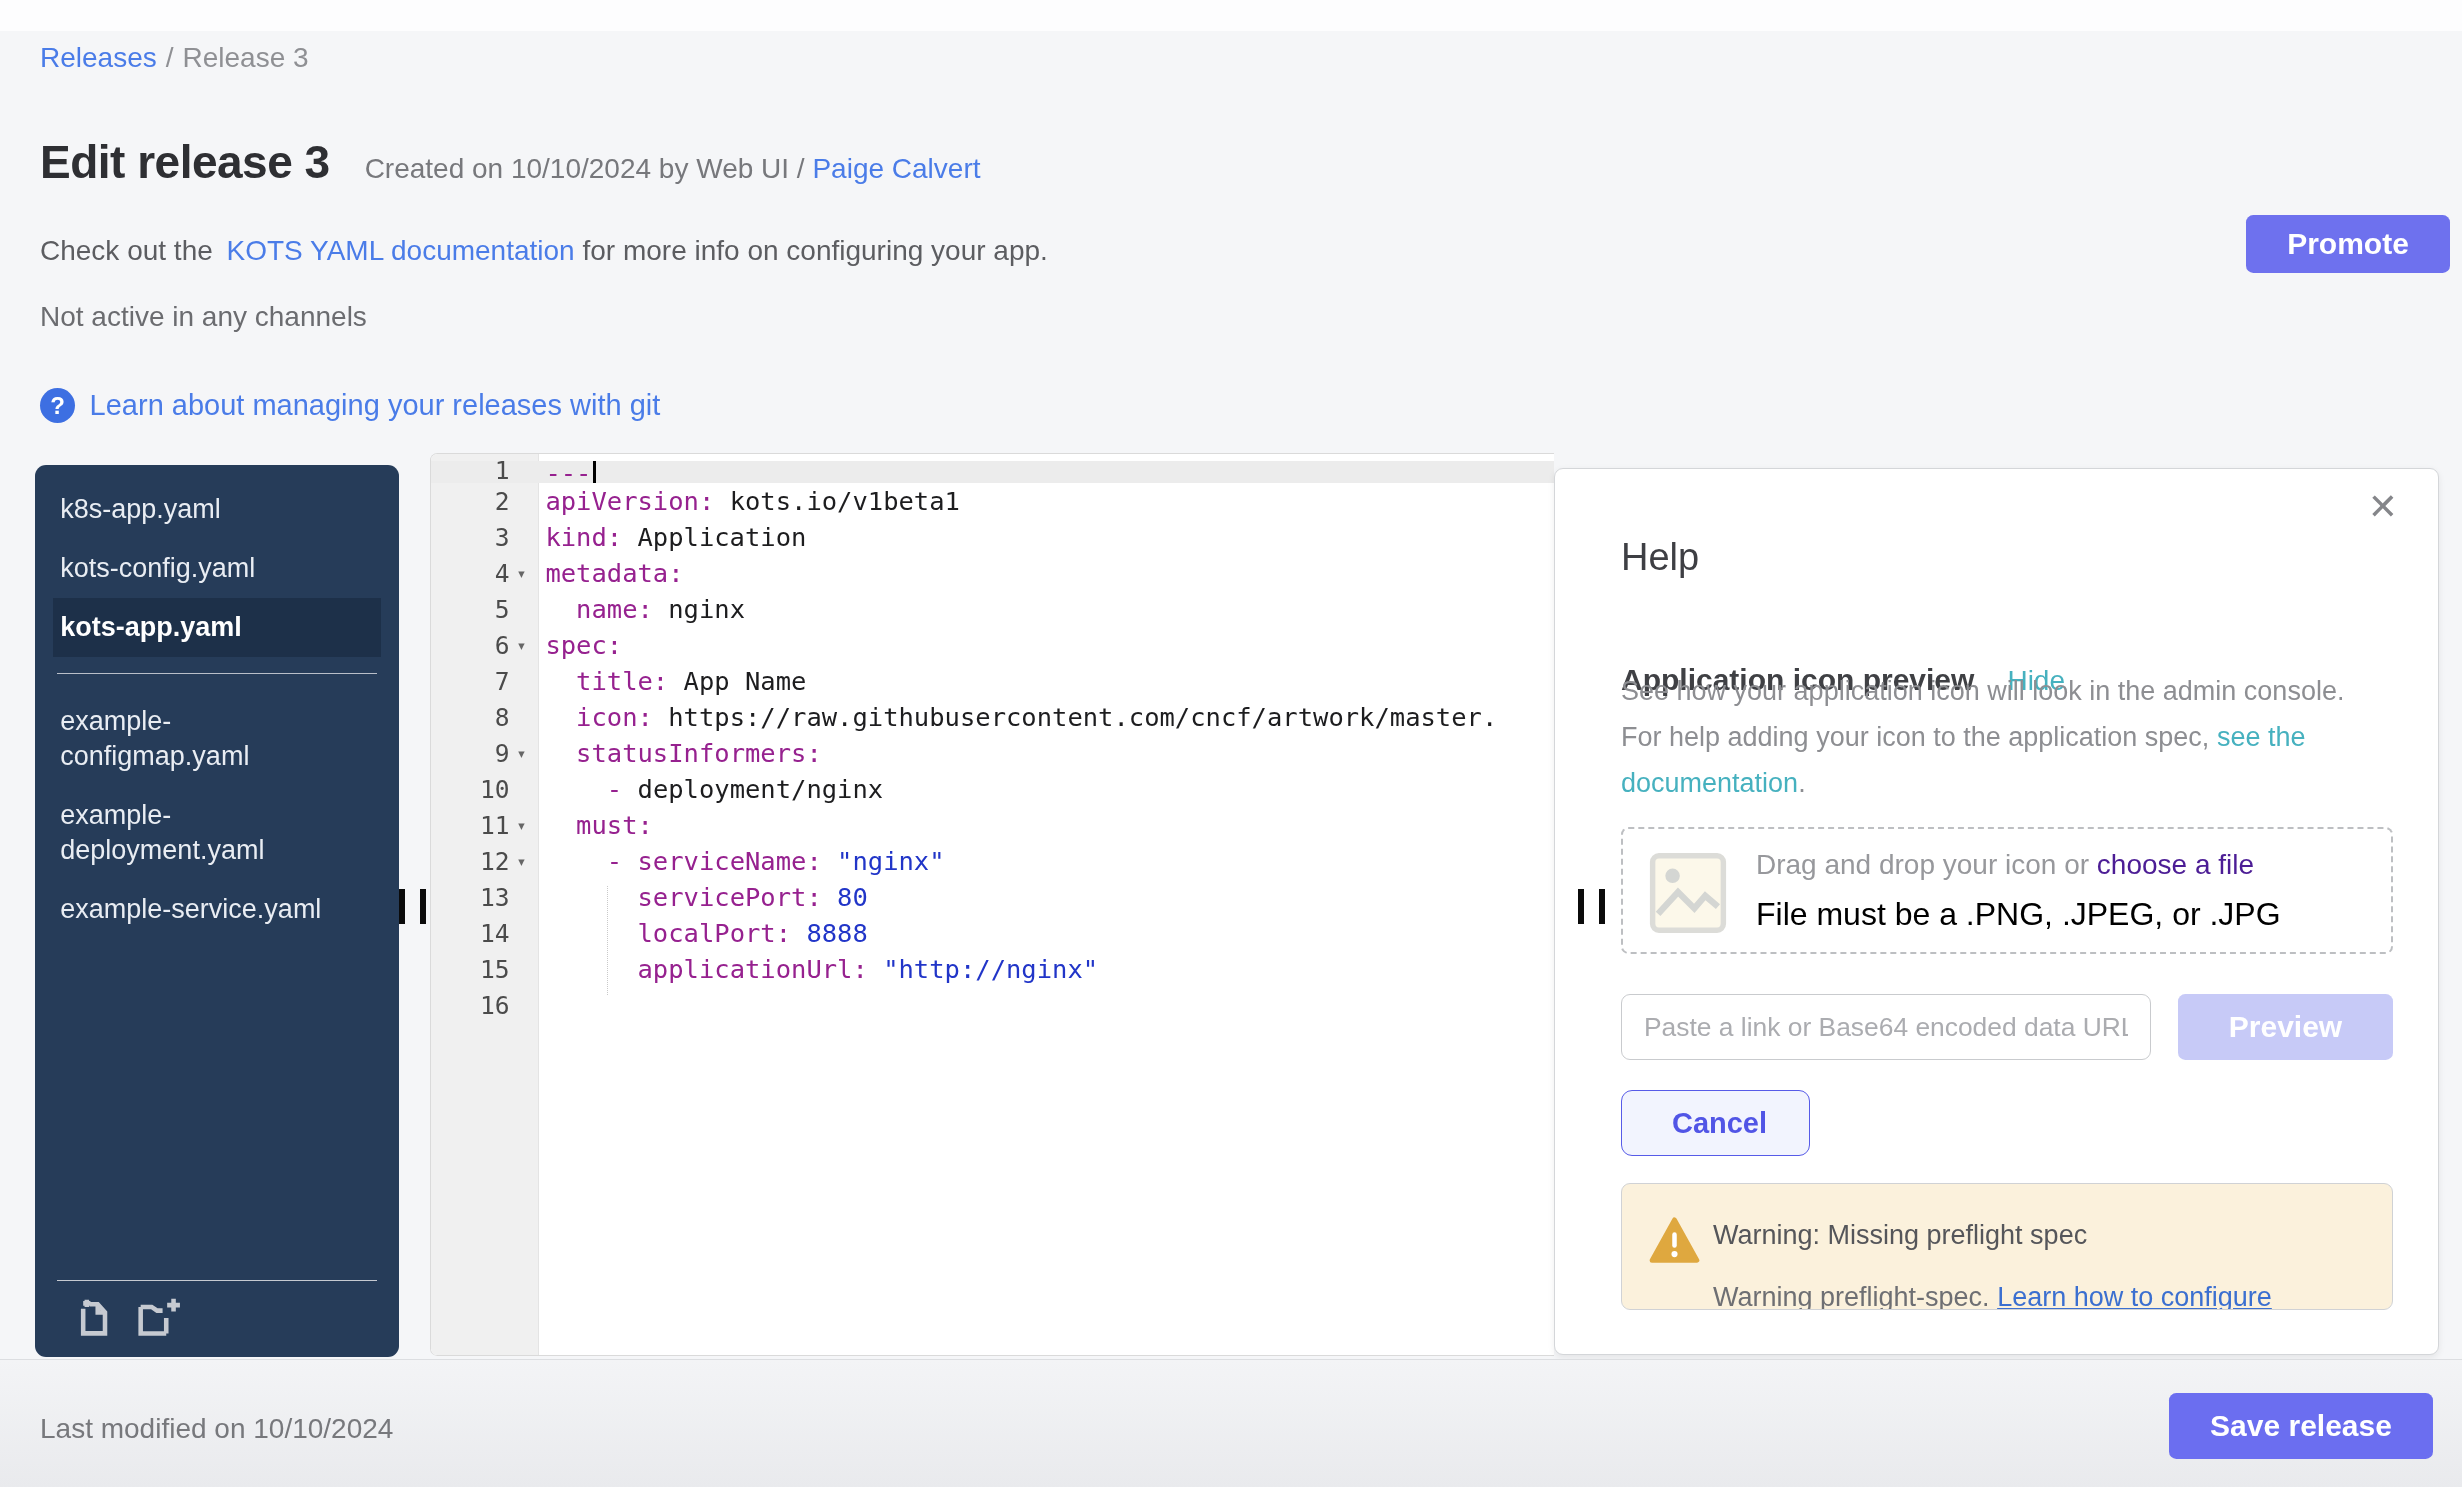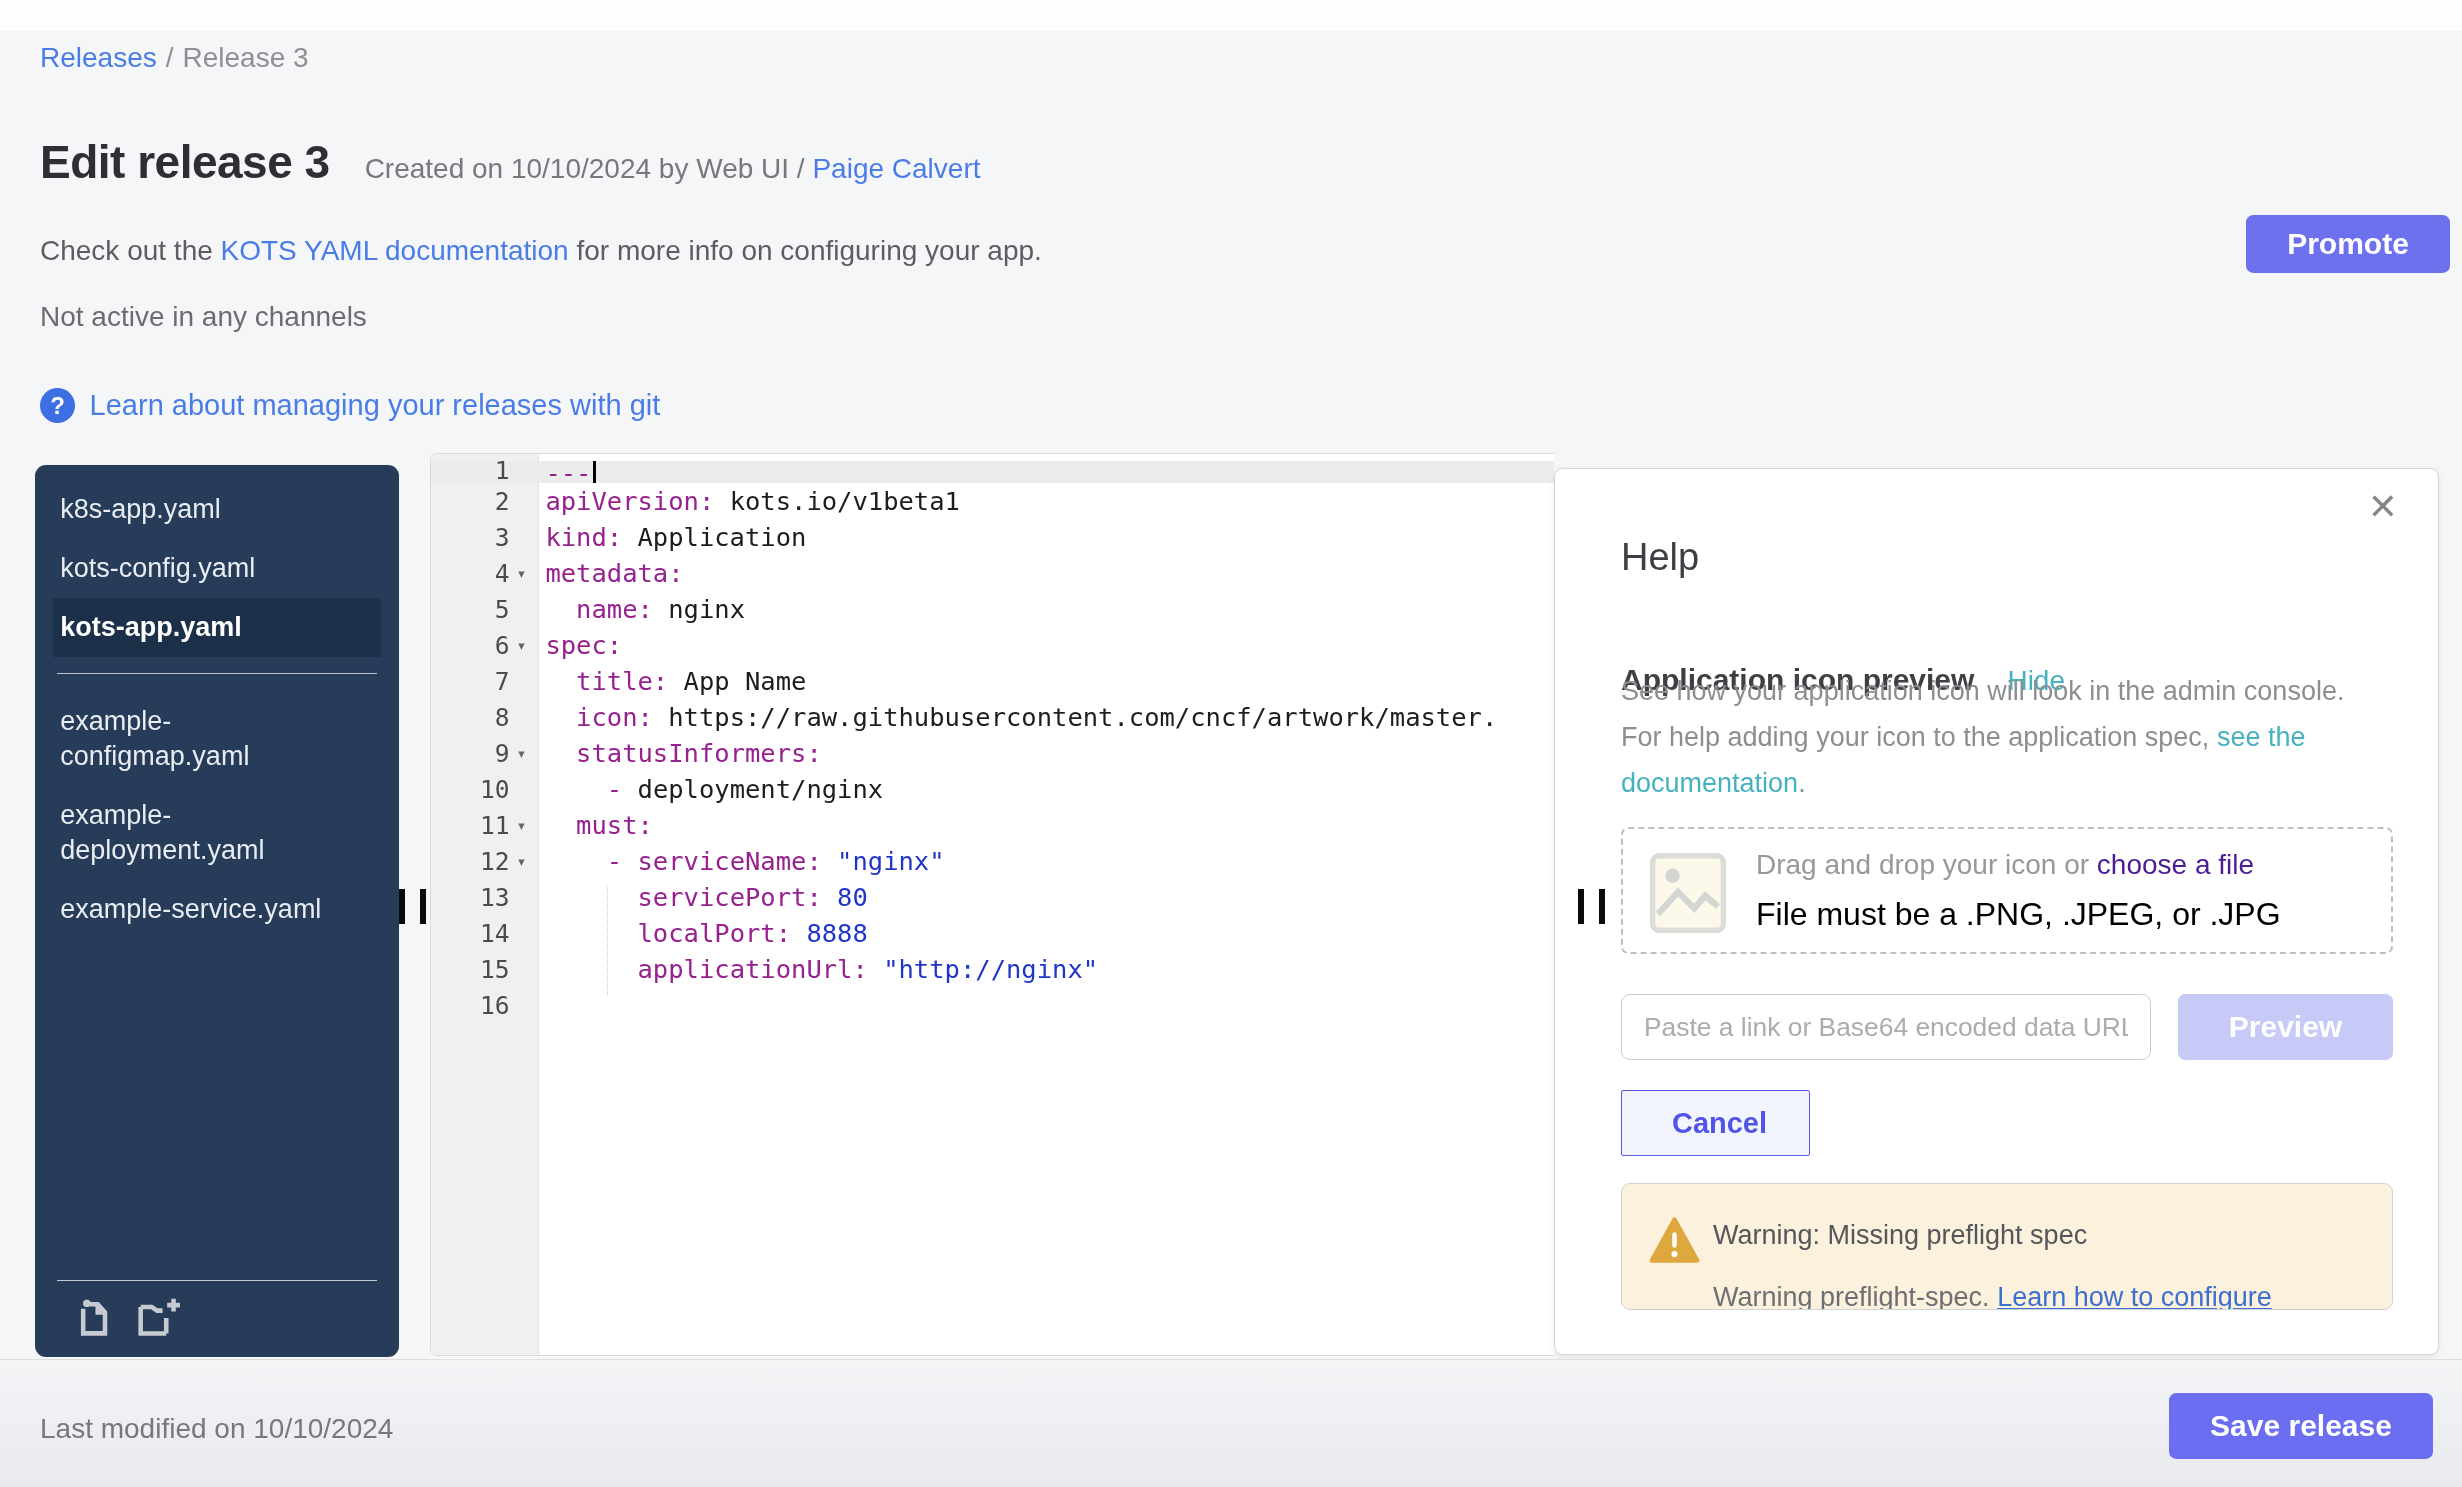--- a/index.html
+++ b/index.html
@@ -10,21 +10,21 @@
 
   
   .breadcrumb { position:absolute; left:40px; top:42px; font-size:28px; color:#8f9094; }
   .breadcrumb a { color:#4a7ce8; text-decoration:none; cursor:pointer; }
   .bc-sep { margin:0 9px; color:#8f9094; }
   .title-row { position:absolute; left:40px; top:135px; display:flex; align-items:baseline; }
   .page-title { font-size:46px; font-weight:700; color:#2e2f33; letter-spacing:-0.5px; }
   .created { margin-left:35px; font-size:28px; color:#77787c; }
   .created a { color:#4a7ce8; text-decoration:none; }
   .desc-row { position:absolute; left:40px; top:235px; font-size:28px; color:#5c5d61; }
-  .desc-row a { color:#4a7ce8; text-decoration:none; }
+  .desc-row a { color:#4a7ce8; text-decoration:none;margin-left:6px; }
   .promote-btn { position:absolute; left:2246px; top:215px; width:204px; height:58px; background:#6e71ee; color:#fff;
     font-size:30px; font-weight:700; border:none; border-radius:7.3px; cursor:pointer; font-family:inherit; }
   .channel-status { position:absolute; left:40px; top:301px; font-size:28px; color:#6b6c70; }
   .git-row { position:absolute; left:40px; top:388px; display:flex; align-items:center; cursor:pointer; }
   .q-circle { width:35px; height:35px; border-radius:50%; background:#3d6fe2; color:#fff; font-size:24px; font-weight:700;
     display:flex; align-items:center; justify-content:center; flex:0 0 auto; }
   .git-link { margin-left:14.6px; font-size:29px; color:#4a7ce8; text-decoration:none; }
 
   
   .sidebar { position:absolute; left:35px; top:465px; width:364px; height:892px; background:#263c59; border-radius:11px;
@@ -80,21 +80,21 @@
   .dz-thumb { position:absolute; left:26.4px; top:23px; }
   .dz-line1 { position:absolute; left:133px; top:20px; font-size:28px; color:#97989c; }
   .dz-line1 a { color:#4c1d95; text-decoration:none; }
   .dz-line2 { position:absolute; left:133px; top:67px; font-size:32px; color:#000000; }
   .icon-input { position:absolute; left:66px; top:525px; width:530px; height:66px; border:1.8px solid #c9cbce; border-radius:9px;
     font-size:26.4px; color:#57585c; padding:0 22px; font-family:inherit; background:#fff; }
   .icon-input::placeholder { color:#abacb0; }
   .preview-btn { position:absolute; left:623px; top:525px; width:215px; height:66px; background:#c7caf7; color:#ffffff;
     border:none; border-radius:7.3px; font-size:30px; font-weight:700; font-family:inherit; cursor:default;text-align:center; }
   .cancel-btn { position:absolute; left:66px; top:621px; width:189px; height:66px; background:#f2f4fe; color:#5155e6;
-    border:1.8px solid #575be8; border-radius:2px; font-size:29px; font-weight:700; font-family:inherit; cursor:pointer;padding-left:8px; }
+    border:1.8px solid #575be8; border-radius:11px; font-size:29px; font-weight:700; font-family:inherit; cursor:pointer;padding-left:8px; }
   .warning-box { position:absolute; left:66px; top:714px; width:772px; height:127px; background:#fbf1dc;
     border:1.8px solid #d0d2d5; border-radius:9px; overflow:hidden; }
   .warn-icon { position:absolute; left:27px; top:33px; }
   .warn-title { position:absolute; left:91px; top:36px; font-size:27px; color:#55565a; font-weight:500; }
   .warn-sub { position:absolute; left:91px; top:98px; font-size:27px; color:#6e6f73; white-space:nowrap;text-align:center; }
   .warn-sub a { color:#3b6fd0; text-decoration:underline; }
 
   
   .footer { position:absolute; left:0; top:1359px; width:2462px; height:129px; border-top:1.8px solid #dcdee1;
     background:linear-gradient(#f3f4f6, #e9eaed); }

